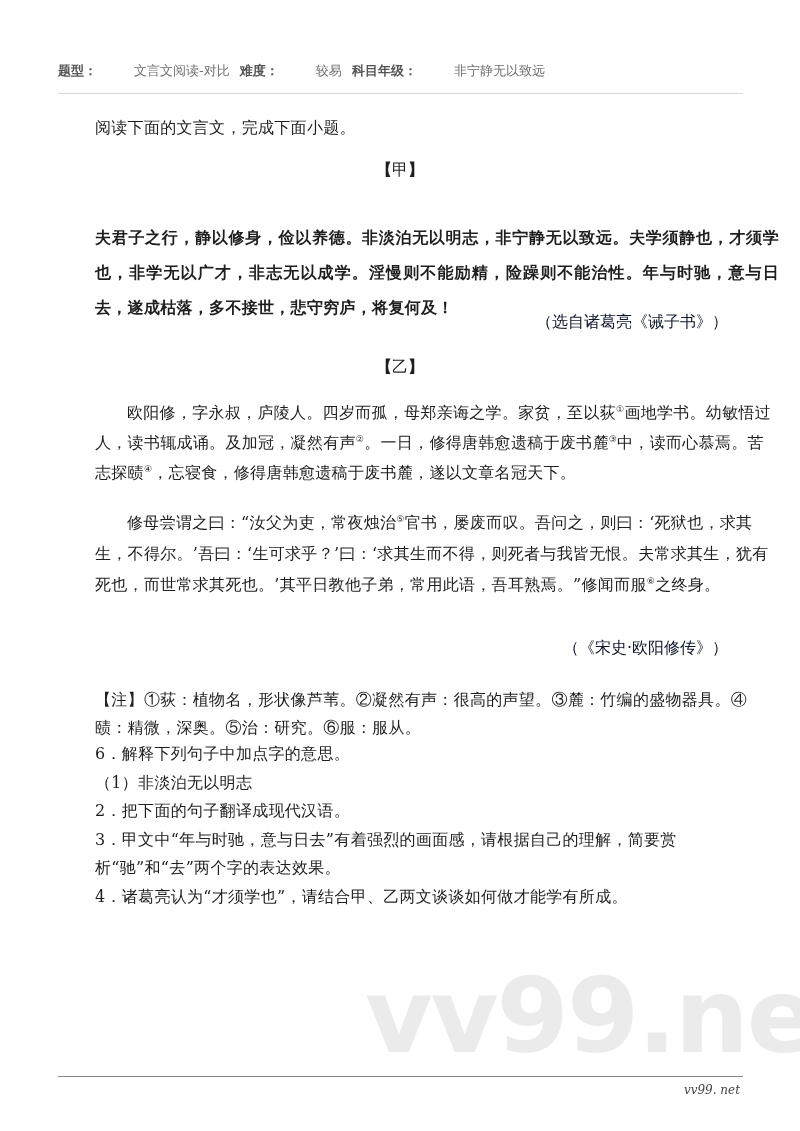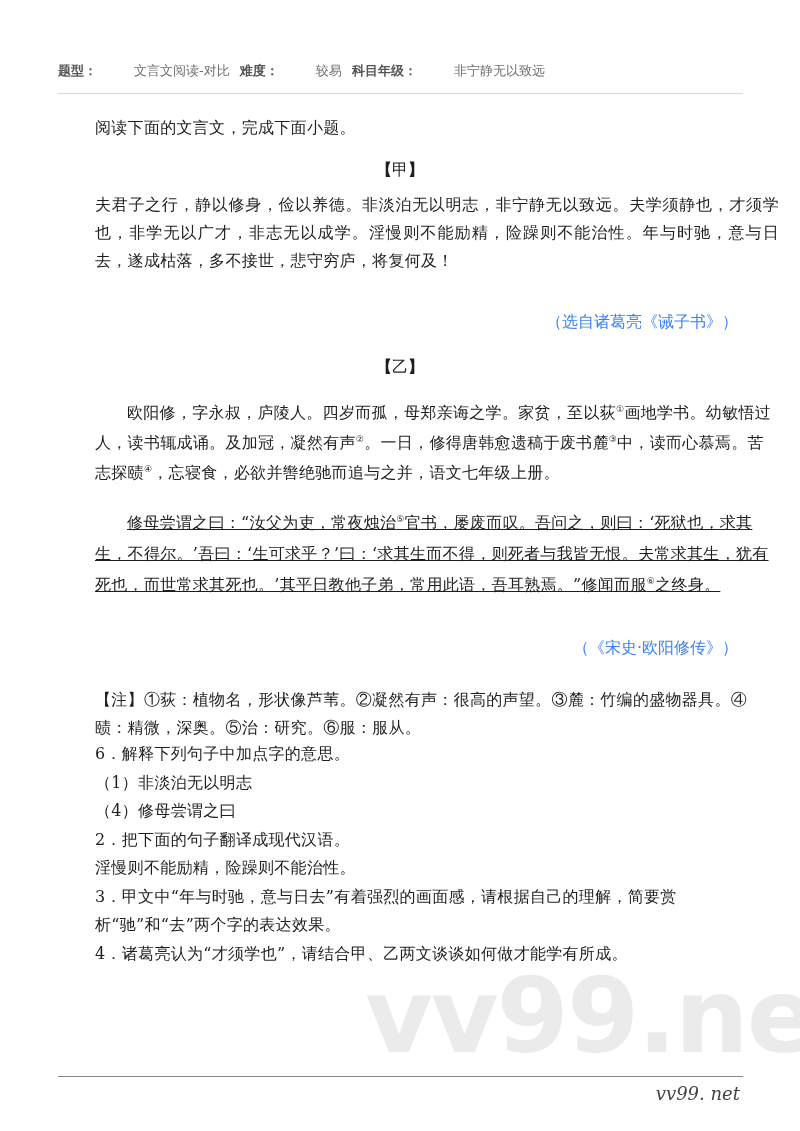--- a/index.html
+++ b/index.html
@@ -13,40 +13,40 @@
   .header .val { margin-right: 6px; margin-left: 37px; }
   .header-rule { position: absolute; left: 58px; top: 93px; width: 685px; height: 1px; background: #d8d8d8; }
 
   .txt { position: absolute; left: 58px; width: 684px; font-size: 16px; line-height: 28px; letter-spacing: 0.3px; margin-left: 37px; }
   .intro { top: 114px; }
   .section-title { position: absolute; left: 0; width: 800px; text-align: center; font-size: 16px; }
   .section-title .br { font-weight: bold; }
   .jia-title { top: 160px; }
   .yi-title { top: 357px; }
 
-  .jia-body { top: 191px; line-height: 28px; text-align: justify; }
-  .source { position: absolute; right: 62px; font-size: 16px; color: #3b82f6; }
+  .jia-body { top: 220px; line-height: 35px; text-align: justify; font-weight: bold; }
+  .source { position: absolute; right: 72px; font-size: 16px; color: #0f172a; }
   .src-jia { top: 312px; }
   .src-yi { top: 638px; }
 
   .yi-p1 { top: 398px; line-height: 30px; text-indent: 2em; }
-  .yi-p2 { top: 507px; line-height: 31px; text-indent: 2em; text-decoration: underline; }
+  .yi-p2 { top: 507px; line-height: 31px; text-indent: 2em; }
   sup.note { font-size: 9px; vertical-align: super; line-height: 0; }
 
   .notes { top: 686px; line-height: 28px; }
   .questions { top: 740px; }
   .q-line { line-height: 28.5px; }
   .q-sub { padding-left: 0; }
 
   .watermark { position: absolute; left: 365px; top: 955px; font-family: "DejaVu Sans", "Liberation Sans", sans-serif;
                font-weight: bold; font-size: 104px; color: #ebebeb; letter-spacing: -2px; z-index: 0; }
   .content { position: absolute; inset: 0; z-index: 1; }
 
   .footer-rule { position: absolute; left: 58px; top: 1076px; width: 685px; height: 1px; background: #888; }
-  .footer-text { position: absolute; right: 60px; top: 1083px; font-size: 18px; font-style: italic; color: #444;
+  .footer-text { position: absolute; right: 60px; top: 1083px; font-size: 12px; font-style: italic; color: #444;
                  font-family: "DejaVu Serif", "Liberation Serif", serif; }
 </style>
 </head>
 <body>
 
 <div class="page">
 
   <div class="watermark">vv99.net</div>
 
   <div class="content">
@@ -64,34 +64,32 @@
       <span class="br">【</span><span>甲</span><span class="br">】</span>
     </div>
 
     <div class="txt jia-body">夫君子之行，静以修身，俭以养德。非淡泊无以明志，非宁静无以致远。夫学须静也，才须学也，非学无以广才，非志无以成学。淫慢则不能励精，险躁则不能治性。年与时驰，意与日去，遂成枯落，多不接世，悲守穷庐，将复何及！</div>
     <div class="source src-jia">（选自诸葛亮《诫子书》）</div>
 
     <div class="section-title yi-title">
       <span class="br">【</span><span>乙</span><span class="br">】</span>
     </div>
 
-    <div class="txt yi-p1"><span>欧阳修，字永叔，庐陵人。四岁而孤，母郑亲诲之学。家贫，至以荻</span><sup class="note">①</sup><span>画地学书。幼敏悟过人，读书辄成诵。及加冠，凝然有声</span><sup class="note">②</sup><span>。一日，修得唐韩愈遗稿于废书麓</span><sup class="note">③</sup><span>中，读而心慕焉。苦志探赜</span><sup class="note">④</sup><span>，忘寝食，必欲并辔绝驰而追与之并，语文七年级上册。</span></div>
+    <div class="txt yi-p1"><span>欧阳修，字永叔，庐陵人。四岁而孤，母郑亲诲之学。家贫，至以荻</span><sup class="note">①</sup><span>画地学书。幼敏悟过人，读书辄成诵。及加冠，凝然有声</span><sup class="note">②</sup><span>。一日，修得唐韩愈遗稿于废书麓</span><sup class="note">③</sup><span>中，读而心慕焉。苦志探赜</span><sup class="note">④</sup><span>，忘寝食，修得唐韩愈遗稿于废书麓，遂以文章名冠天下。</span></div>
 
     <div class="txt yi-p2"><span>修母尝谓之曰：“汝父为吏，常夜烛治</span><sup class="note">⑤</sup><span>官书，屡废而叹。吾问之，则曰：‘死狱也，求其生，不得尔。’吾曰：‘生可求乎？’曰：‘求其生而不得，则死者与我皆无恨。夫常求其生，犹有死也，而世常求其死也。’其平日教他子弟，常用此语，吾耳熟焉。”修闻而服</span><sup class="note">⑥</sup><span>之终身。</span></div>
 
     <div class="source src-yi">（《宋史·欧阳修传》）</div>
 
     <div class="txt notes">【注】①荻：植物名，形状像芦苇。②凝然有声：很高的声望。③麓：竹编的盛物器具。④赜：精微，深奥。⑤治：研究。⑥服：服从。</div>
 
     <div class="txt questions">
       <div class="q-line">6．解释下列句子中加点字的意思。</div>
       <div class="q-line q-sub">（1）非淡泊无以明志</div>
-      <div class="q-line q-sub">（4）修母尝谓之曰</div>
       <div class="q-line">2．把下面的句子翻译成现代汉语。</div>
-      <div class="q-line">淫慢则不能励精，险躁则不能治性。</div>
       <div class="q-line">3．甲文中“年与时驰，意与日去”有着强烈的画面感，请根据自己的理解，简要赏析“驰”和“去”两个字的表达效果。</div>
       <div class="q-line">4．诸葛亮认为“才须学也”，请结合甲、乙两文谈谈如何做才能学有所成。</div>
     </div>
 
     <div class="footer-rule"></div>
     <div class="footer-text">vv99. net</div>
   </div>
 </div>
 
 </body></html>

